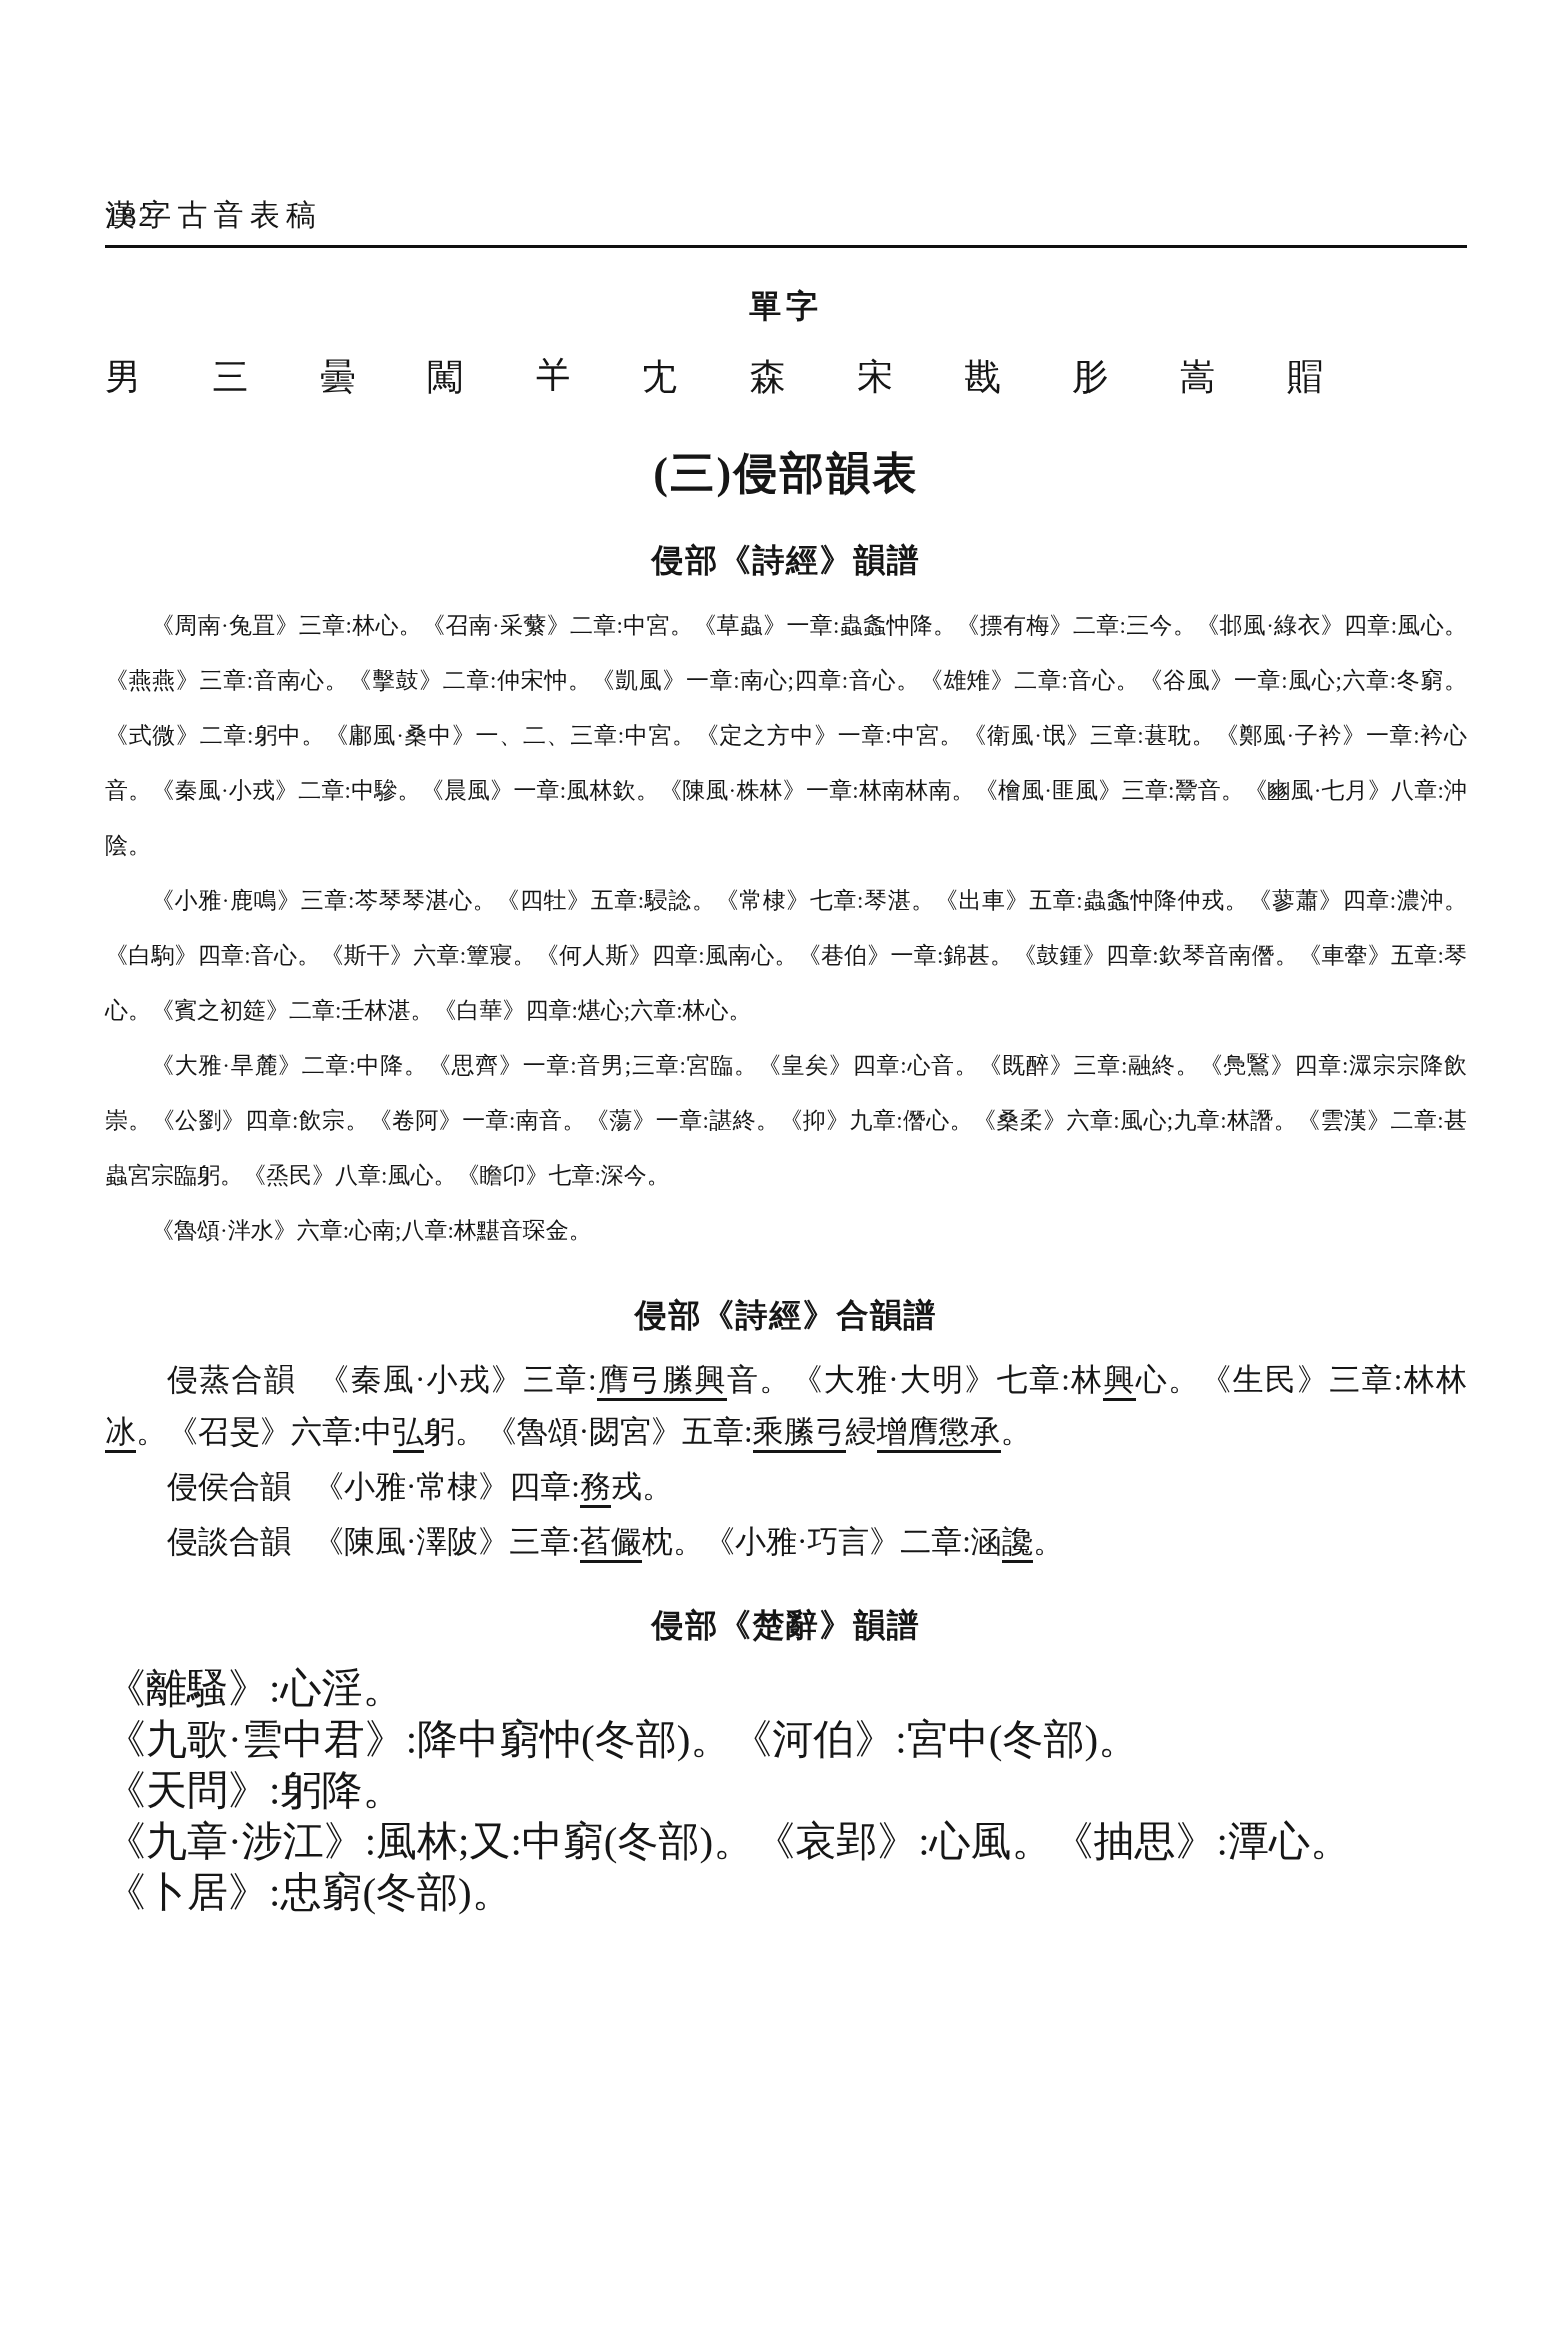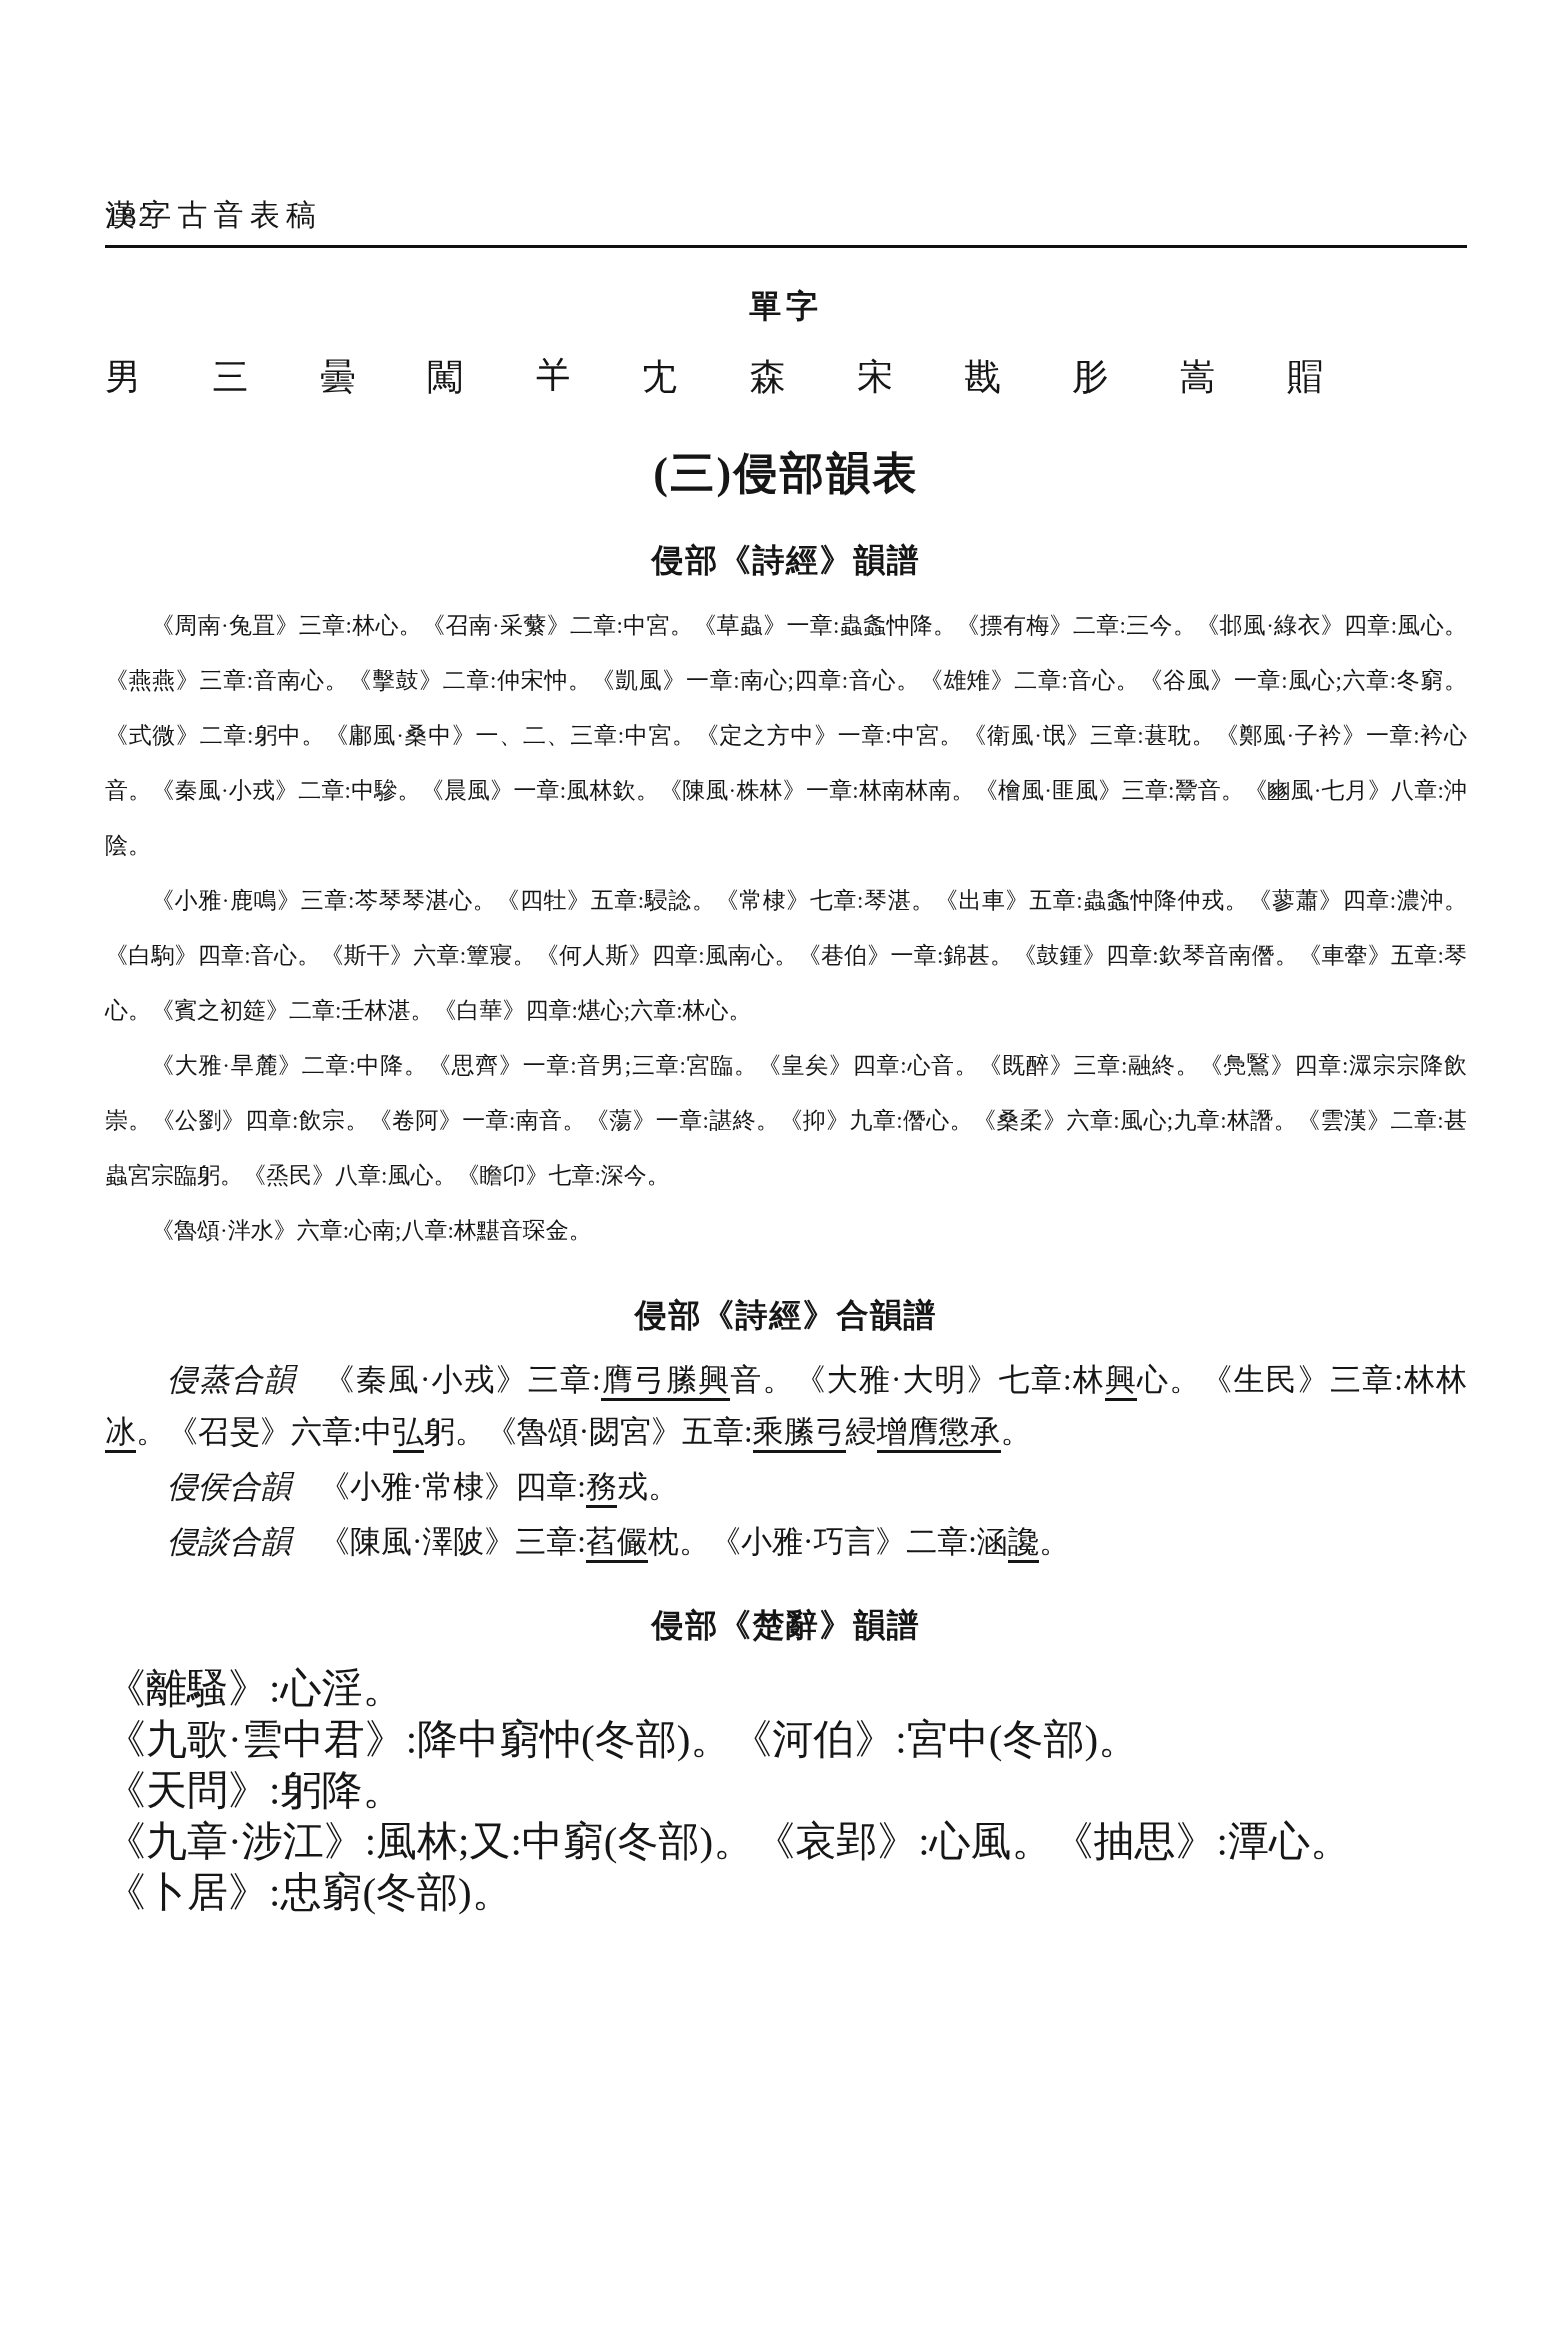--- a/index.html
+++ b/index.html
@@ -26,21 +26,21 @@
 
   
   .section-title { text-align:center; font-weight:bold; font-size:44px; letter-spacing:2.3px; margin-top:42px; }
   .sub-heading { text-align:center; font-weight:bold; font-size:32px; letter-spacing:1.6px; margin-top:36px; margin-bottom:15.6px; }
 
   
   .para { font-size:23px; line-height:55px; text-align:justify; text-indent:2em; margin:0; }
 
   
   .heyun-entry { font-size:31px; line-height:52px; text-align:justify; text-indent:2em; margin:0 0 3.1px 0; }
-  .rhyme-label { margin-right:28px;font-style:italic; }
+  .rhyme-label { margin-right:22px; }
   .u { border-bottom:3.1px solid #161616; padding-bottom:0.8px; }
 
   
   .chuci-line { font-size:41px; line-height:48px; margin:0 0 3.1px 0; }
 </style>
 </head>
 <body>
 
 <div class="page">
   <div class="content">

